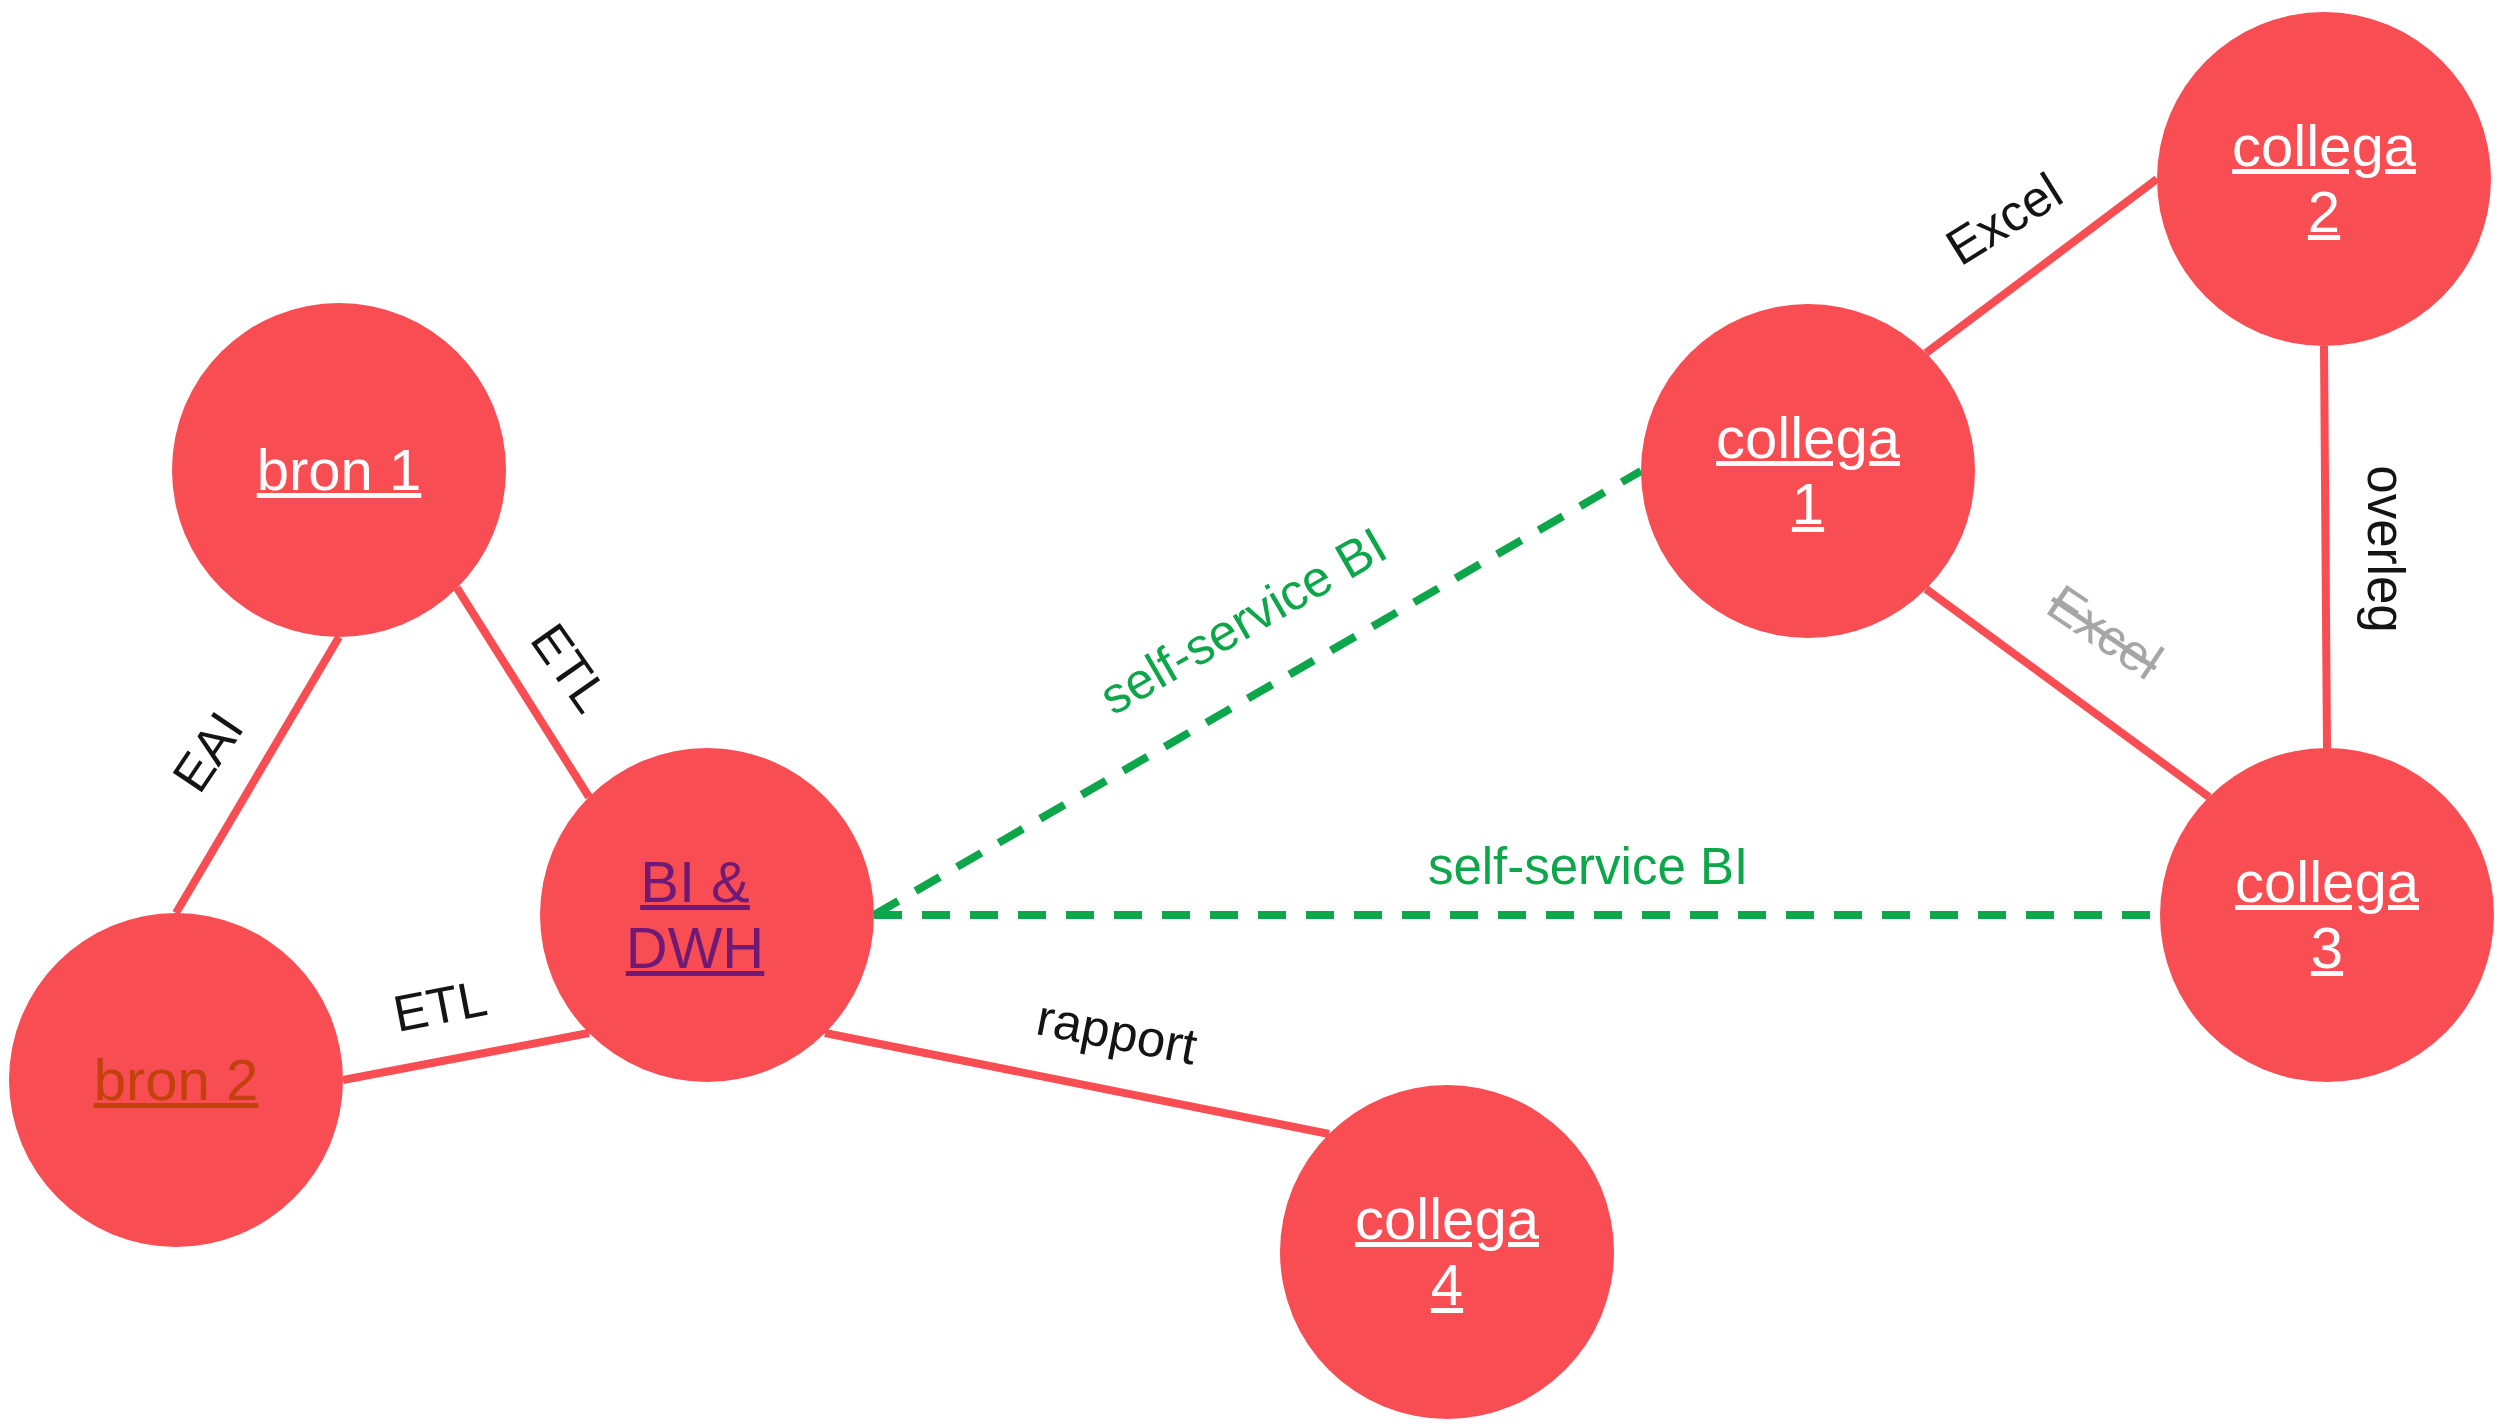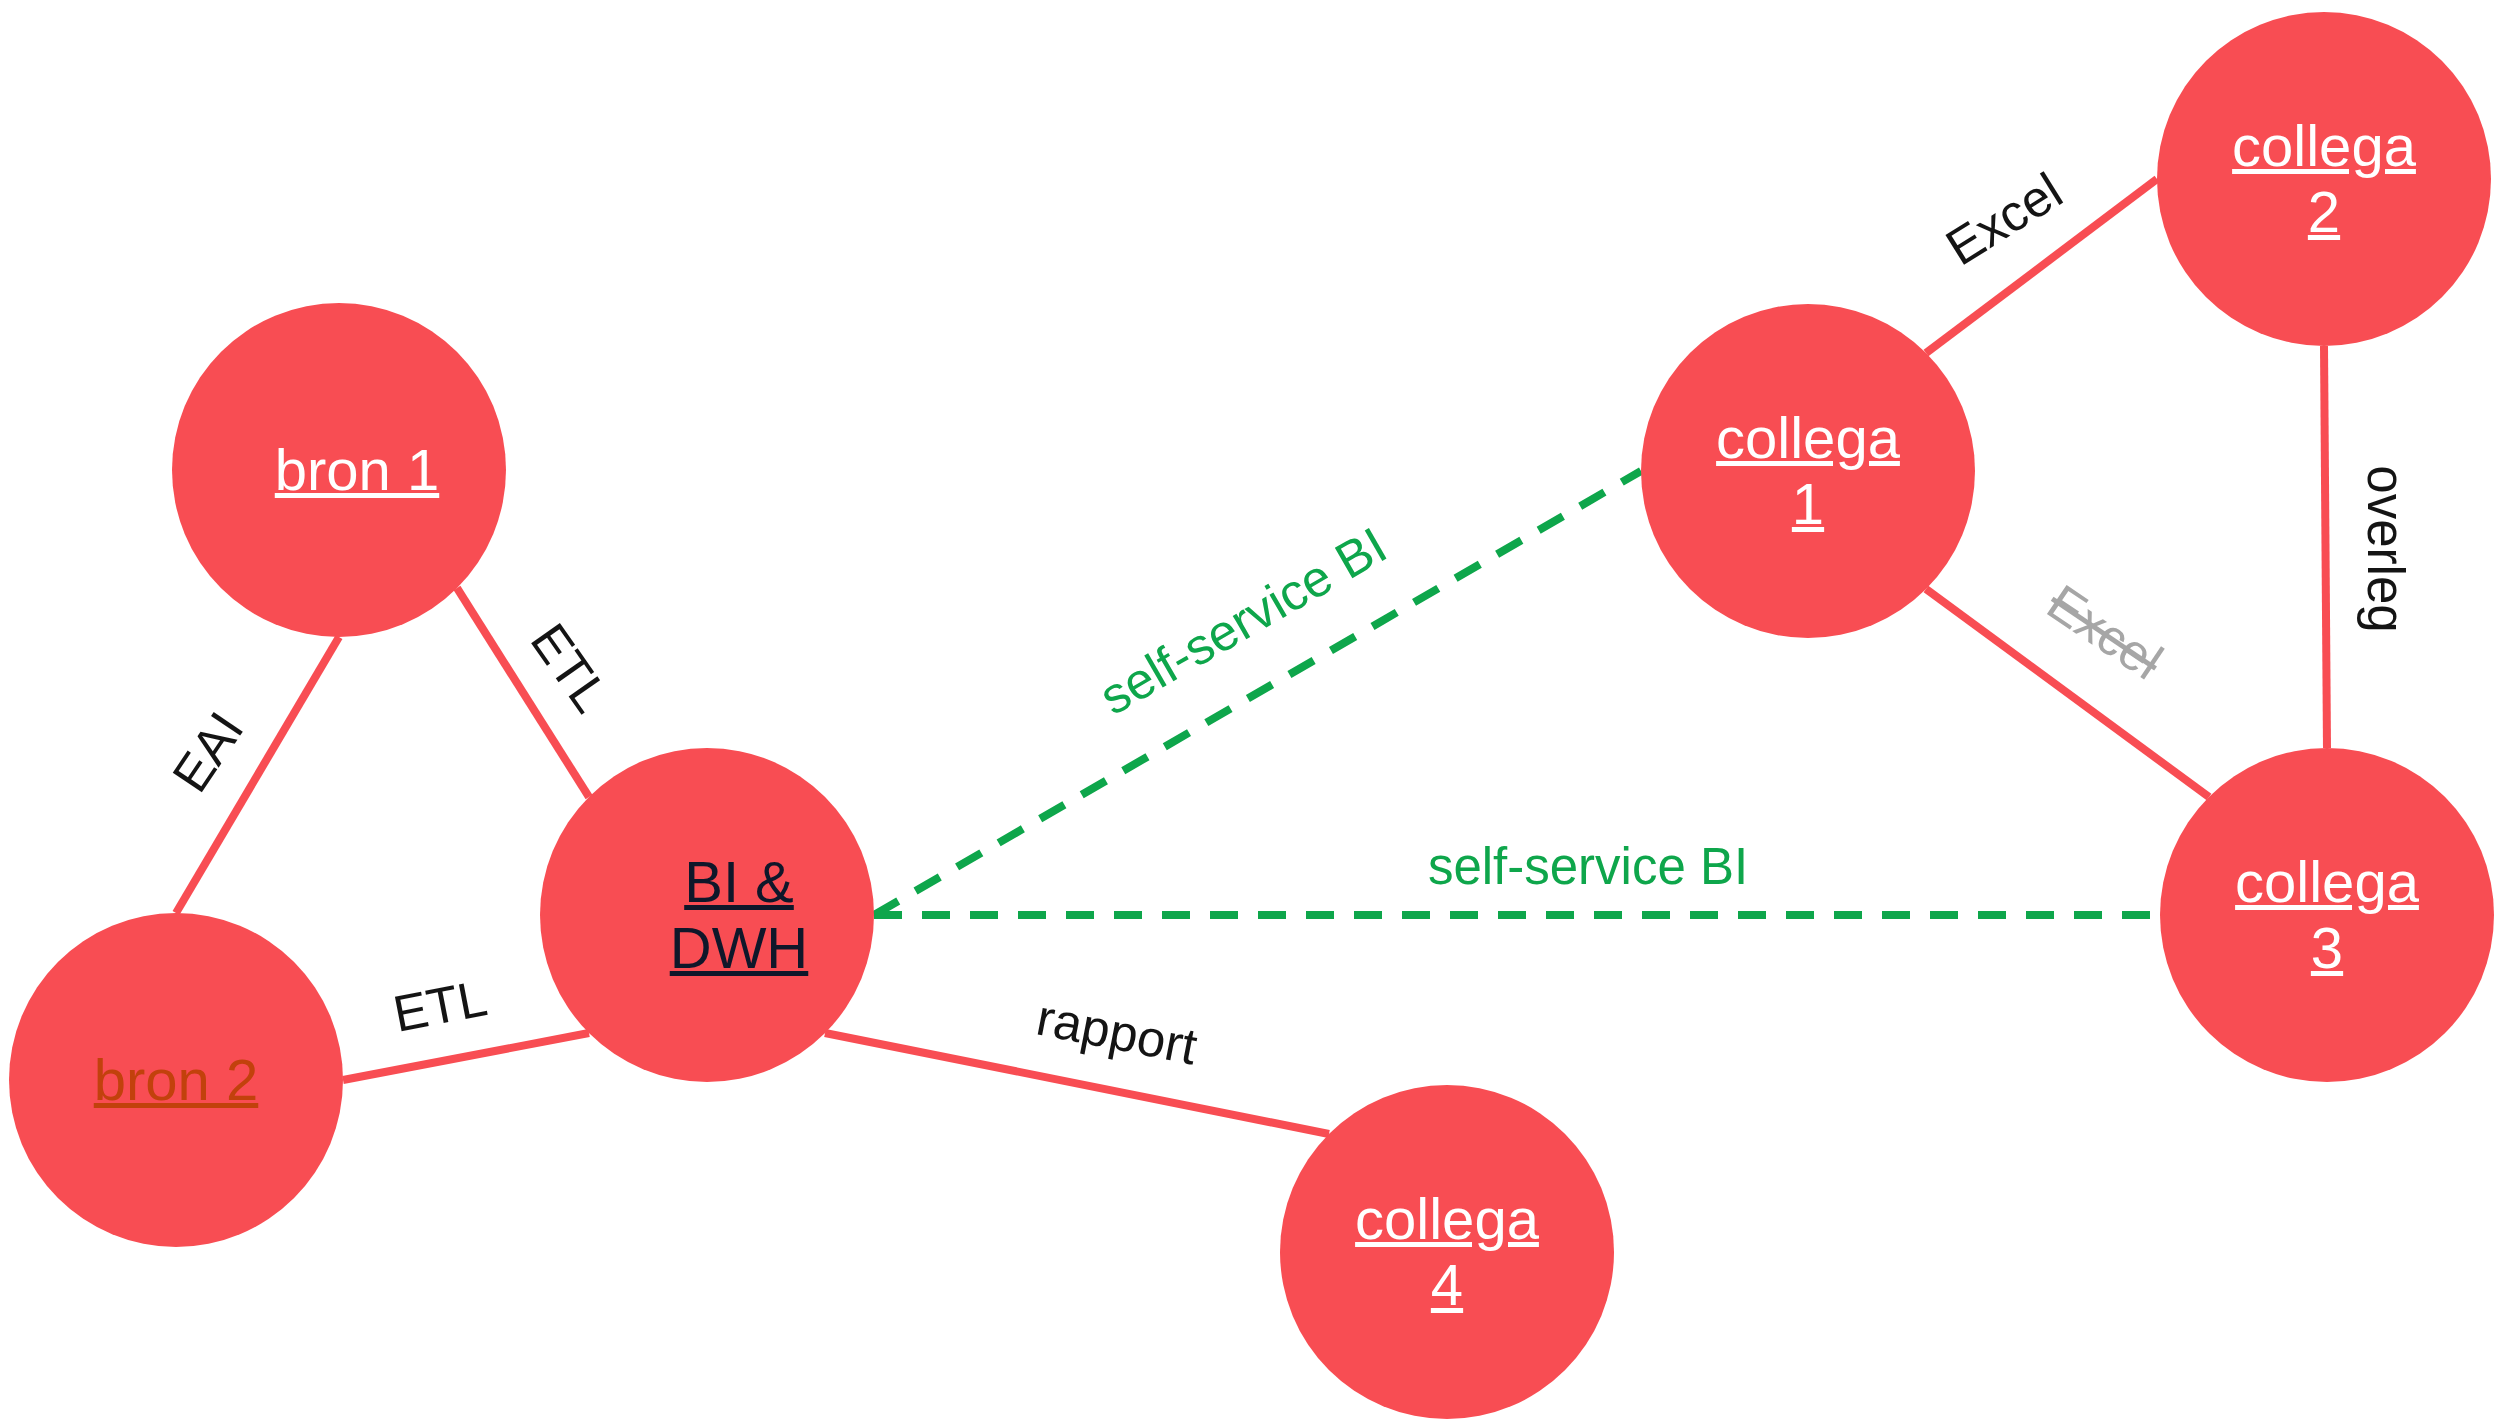--- a/index.html
+++ b/index.html
@@ -57,27 +57,27 @@
       <line x1="2324" y1="346" x2="2327" y2="748" stroke="#F84D53" stroke-width="8"></line>
       <circle cx="339" cy="470" r="167" fill="#F84D53"></circle>
       <circle cx="176" cy="1080" r="167" fill="#F84D53"></circle>
       <circle cx="707" cy="915" r="167" fill="#F84D53"></circle>
       <circle cx="1808" cy="471" r="167" fill="#F84D53"></circle>
       <circle cx="2324" cy="179" r="167" fill="#F84D53"></circle>
       <circle cx="2327" cy="915" r="167" fill="#F84D53"></circle>
       <circle cx="1447" cy="1252" r="167" fill="#F84D53"></circle>
     </svg>
   <div id="labels">
-      <div class="node-label" style="left: 357px; top: 470px; color: rgb(255, 255, 255);">
+      <div class="node-label" style="left: 339px; top: 470px; color: rgb(255, 255, 255);">
         <span>bron 1</span>
       </div>
       <div class="node-label" style="left: 176px; top: 1080px; color: #c2410c;">
         <span>bron 2</span>
       </div>
-      <div class="node-label" style="left: 739px; top: 915px; color: #0f172a;">
+      <div class="node-label" style="left: 695px; top: 915px; color: #701a75;">
         <span>BI &amp;</span>
         <span>DWH</span>
       </div>
       <div class="node-label" style="left: 1808px; top: 471px; color: rgb(255, 255, 255);">
         <span>collega</span>
         <span>1</span>
       </div>
       <div class="node-label" style="left: 2324px; top: 179px; color: rgb(255, 255, 255);">
         <span>collega</span>
         <span>2</span>

